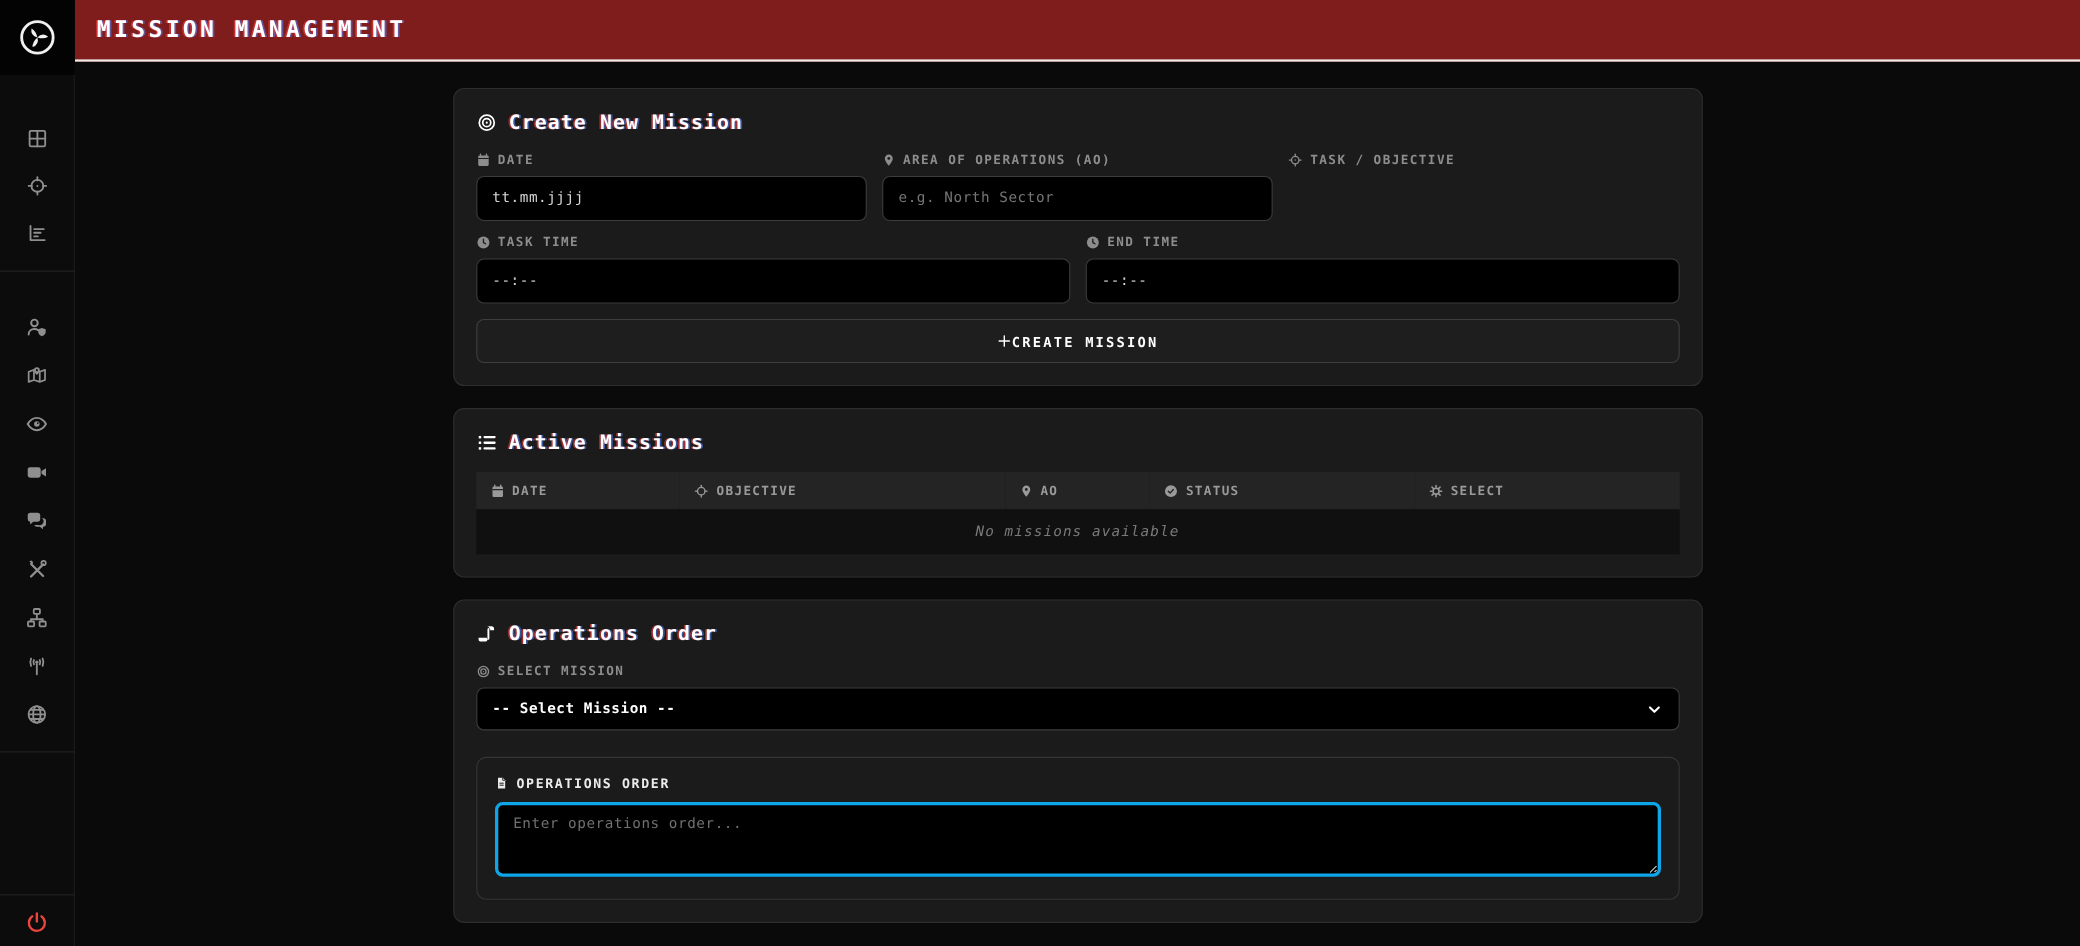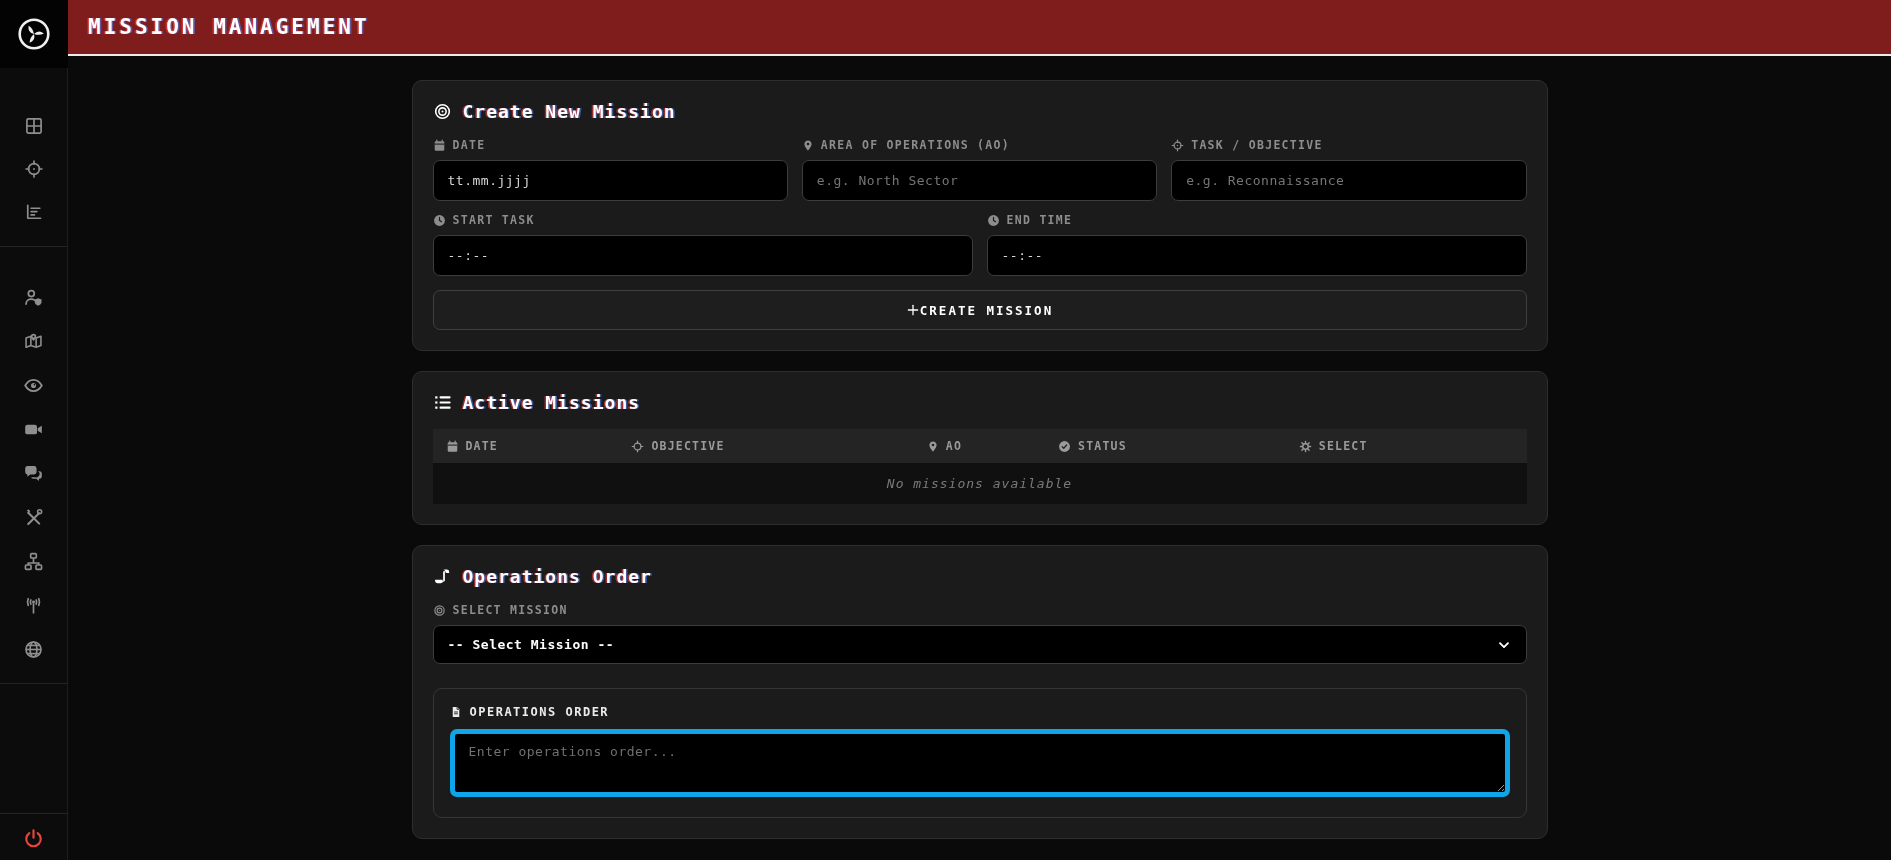--- a/index.html
+++ b/index.html
@@ -55,21 +55,21 @@
   table.missions tbody td { background:#101010; color:#7a7a7a; font-style:italic; text-align:center;
     padding:13px 0; font-size:13px; letter-spacing:1px; }
 
   
   .select-box { height:39px; background:#000; border:1px solid #3c3c3c; border-radius:7px;
     display:flex; align-items:center; justify-content:space-between; padding:0 14px; color:#ffffff;
     font-size:13px; font-weight:bold; letter-spacing:.5px; cursor:pointer; }
   .op-panel { margin-top:24px; border:1px solid #353535; border-radius:9px; padding:16px; background:#1b1b1b; }
   .op-label { display:flex; align-items:center; gap:8px; color:#ececec; font-size:12px; font-weight:bold;
     letter-spacing:1.5px; margin-bottom:10px; }
-  textarea.op-text { width:100%; height:68px; background:#000; border:5px solid #0ea5e9; border-radius:7px;
+  textarea.op-text { width:100%; height:68px; background:#000; border:3px solid #0ea5e9; border-radius:7px;
     padding:10px 14px; color:#dddddd; font:13px "DejaVu Sans Mono","Liberation Mono",monospace;
     resize:vertical; letter-spacing:.5px; }
   textarea.op-text::placeholder { color:#707070; }
 
   svg { display:block; }
 </style>
 </head>
 <body>
 
 <nav class="sidebar">
@@ -281,34 +281,33 @@
                 <circle cx="12" cy="12" r="6.3"></circle>
                   <line x1="12" y1="2.2" x2="12" y2="6"></line>
                   <line x1="12" y1="18" x2="12" y2="21.8"></line>
                 <line x1="2.2" y1="12" x2="6" y2="12"></line>
                   <line x1="18" y1="12" x2="21.8" y2="12"></line>
                 <circle cx="12" cy="12" r="1.2" fill="currentColor" stroke="none"></circle>
               </svg>
             </span>
             <span>TASK / OBJECTIVE</span>
           </div>
-          <input class="tin" type="text" placeholder="e.g. Reconnaissance" style="">
         </div>
       </div>
 
       <div class="form-grid2">
         <div>
           <div class="field-label">
             <span>
               <svg width="13" height="13" viewBox="0 0 24 24">
                 <circle cx="12" cy="12" r="10" fill="currentColor"></circle>
                 <path d="M12 6.2 V12 l3.6 2.1" stroke="#1b1b1b" stroke-width="2.2" fill="none" stroke-linecap="round"></path>
               </svg>
             </span>
-            <span>START TASK</span>
+            <span>TASK TIME</span>
           </div>
           <input class="tin" type="text" value="--:--" style="">
         </div>
 
         <div>
           <div class="field-label">
             <span>
               <svg width="13" height="13" viewBox="0 0 24 24">
                 <circle cx="12" cy="12" r="10" fill="currentColor"></circle>
                 <path d="M12 6.2 V12 l3.6 2.1" stroke="#1b1b1b" stroke-width="2.2" fill="none" stroke-linecap="round"></path>

